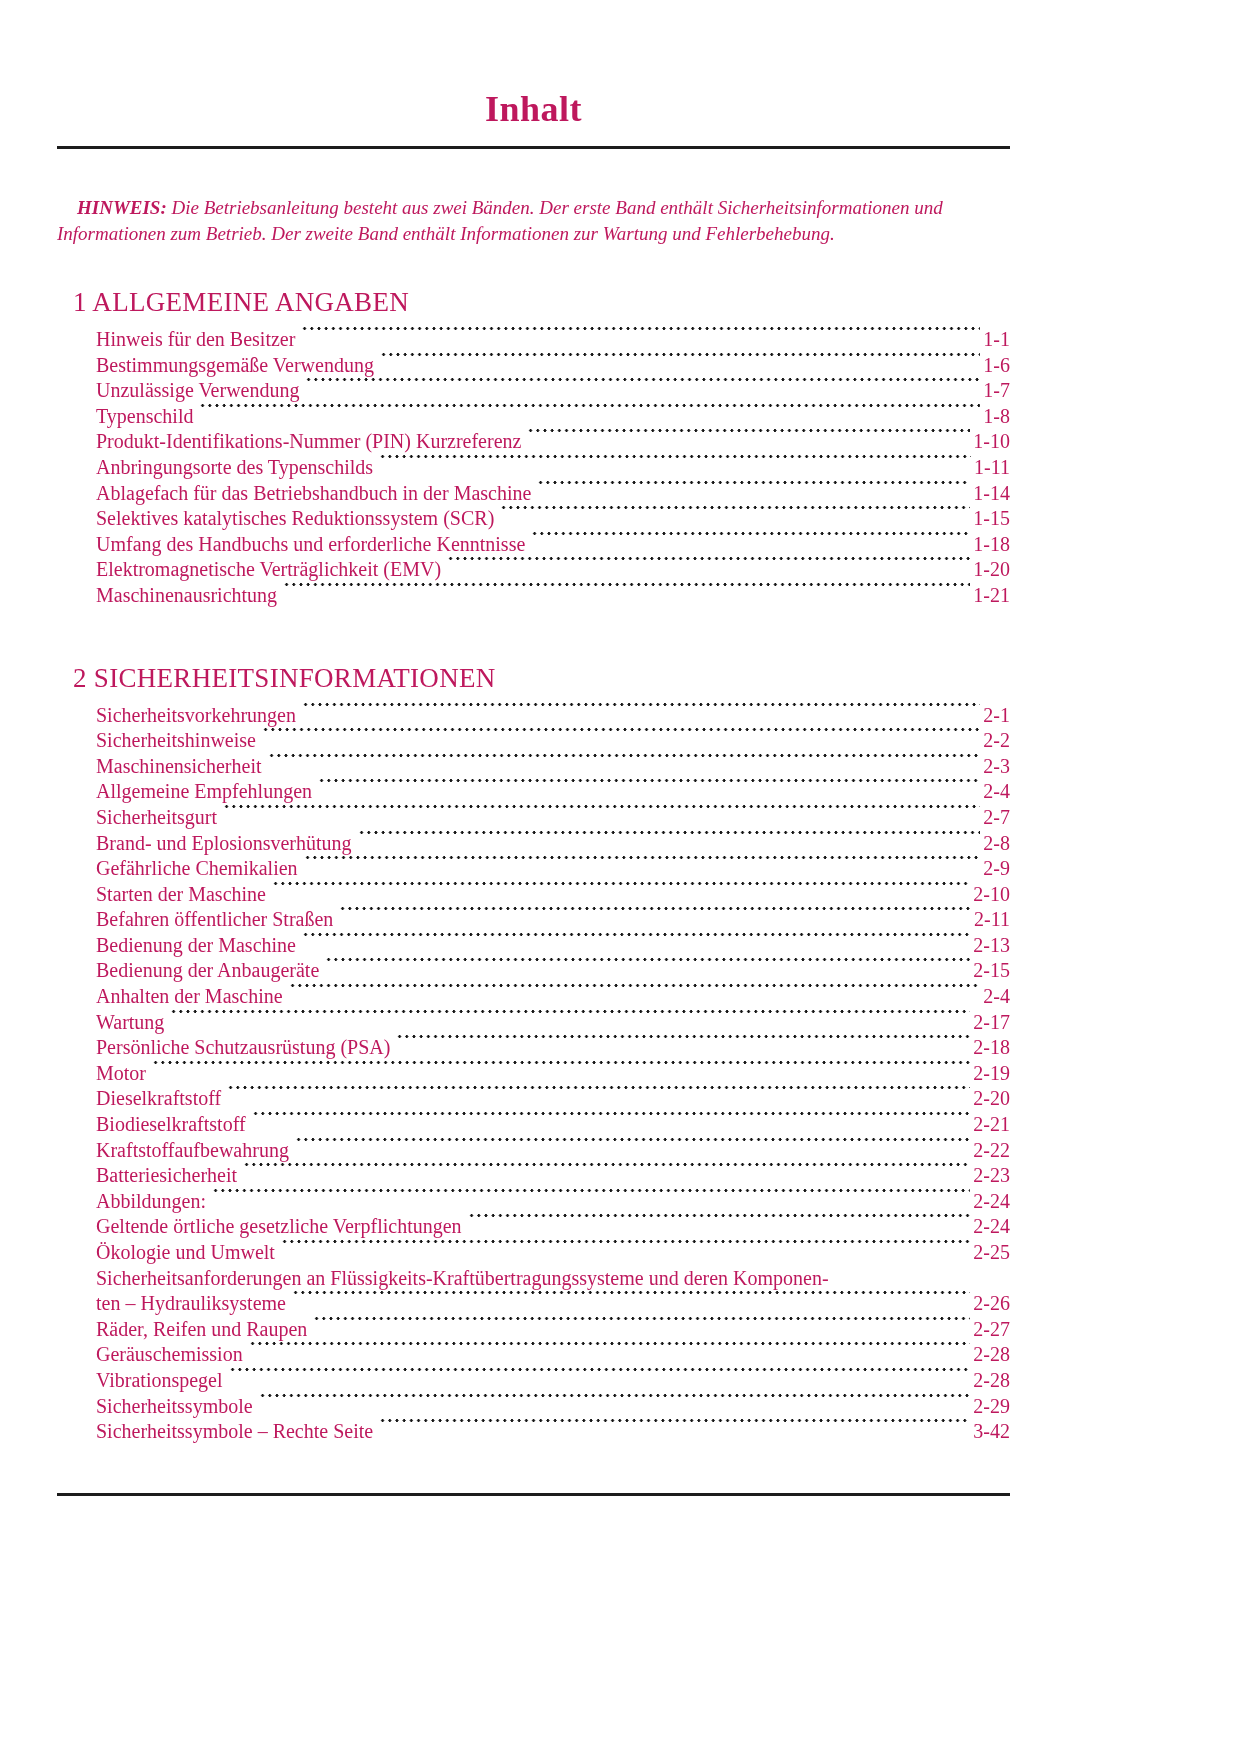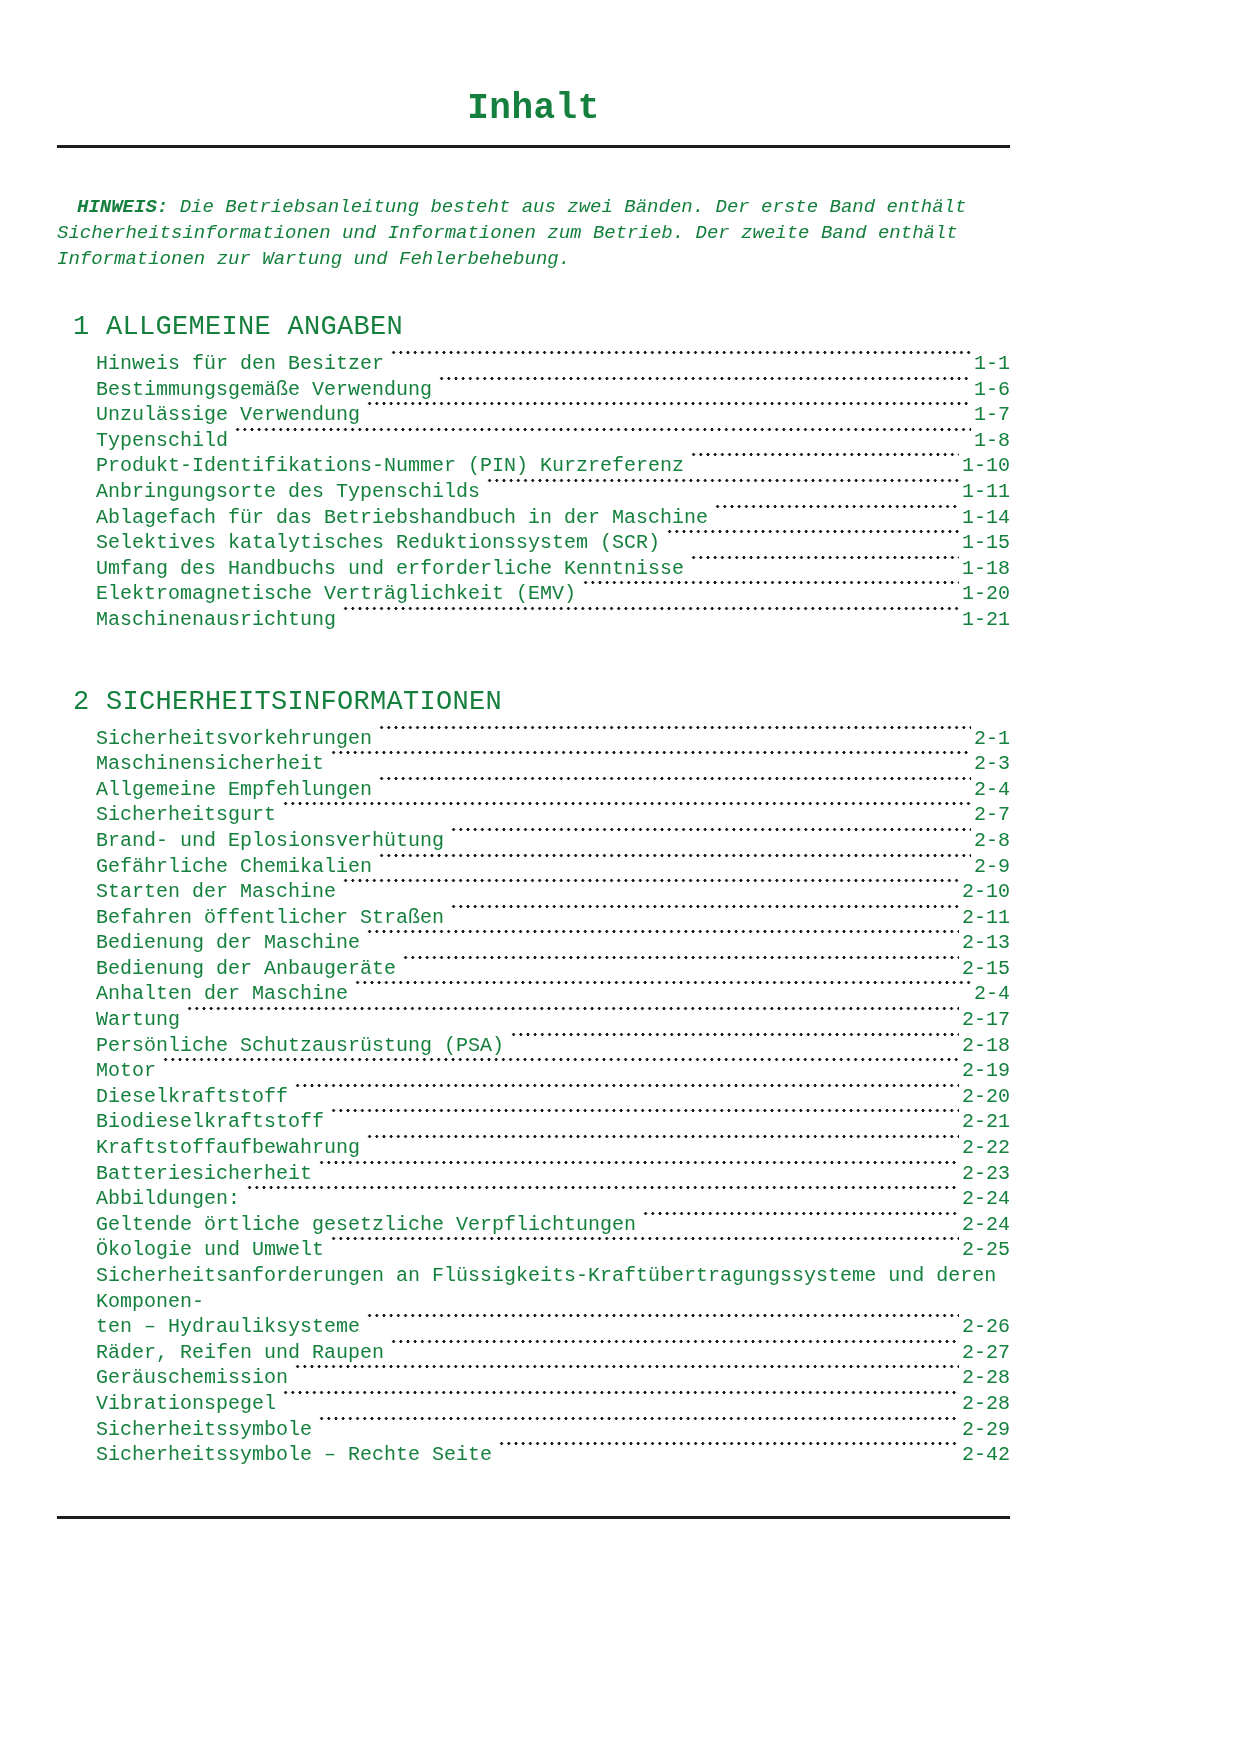--- a/index.html
+++ b/index.html
@@ -8,22 +8,22 @@
     background: #ffffff;
   }
   .page {
     position: relative;
     width: 1241px;
     height: 1754px;
     margin: 0 auto;
     background: #ffffff;
     box-sizing: border-box;
     padding: 88px 231px 0 57px;
-    font-family: Liberation Mono, monospace;
-    color: #15803d;
+    font-family: Liberation Serif, serif;
+    color: #be185d;
     overflow: hidden;
   }
   .page-title {
     text-align: center;
     font-size: 36px;
     font-weight: bold;
     margin: 0 0 16px 0;
     letter-spacing: 0.5px;
   }
   .rule {
@@ -171,20 +171,25 @@
 
   <section class="toc-section">
     <h2 class="section-heading">2 SICHERHEITSINFORMATIONEN</h2>
     <div class="section-entries">
   <div class="toc-row">
     <span class="toc-label">Sicherheitsvorkehrungen</span>
     <span class="dots"></span>
     <span class="toc-page">2-1</span>
   </div>
 
+  <div class="toc-row">
+    <span class="toc-label">Sicherheitshinweise</span>
+    <span class="dots"></span>
+    <span class="toc-page">2-2</span>
+  </div>
 
   <div class="toc-row">
     <span class="toc-label">Maschinensicherheit</span>
     <span class="dots"></span>
     <span class="toc-page">2-3</span>
   </div>
 
   <div class="toc-row">
     <span class="toc-label">Allgemeine Empfehlungen</span>
     <span class="dots"></span>
@@ -331,21 +336,21 @@
   <div class="toc-row">
     <span class="toc-label">Sicherheitssymbole</span>
     <span class="dots"></span>
     <span class="toc-page">2-29</span>
   </div>
 
 
   <div class="toc-row">
     <span class="toc-label">Sicherheitssymbole – Rechte Seite</span>
     <span class="dots"></span>
-    <span class="toc-page">2-42</span>
+    <span class="toc-page">3-42</span>
   </div>
 </div>
   </section>
 </div>
 
   <div class="rule bottom-rule"></div>
 
 </div>
 
 </body></html>

